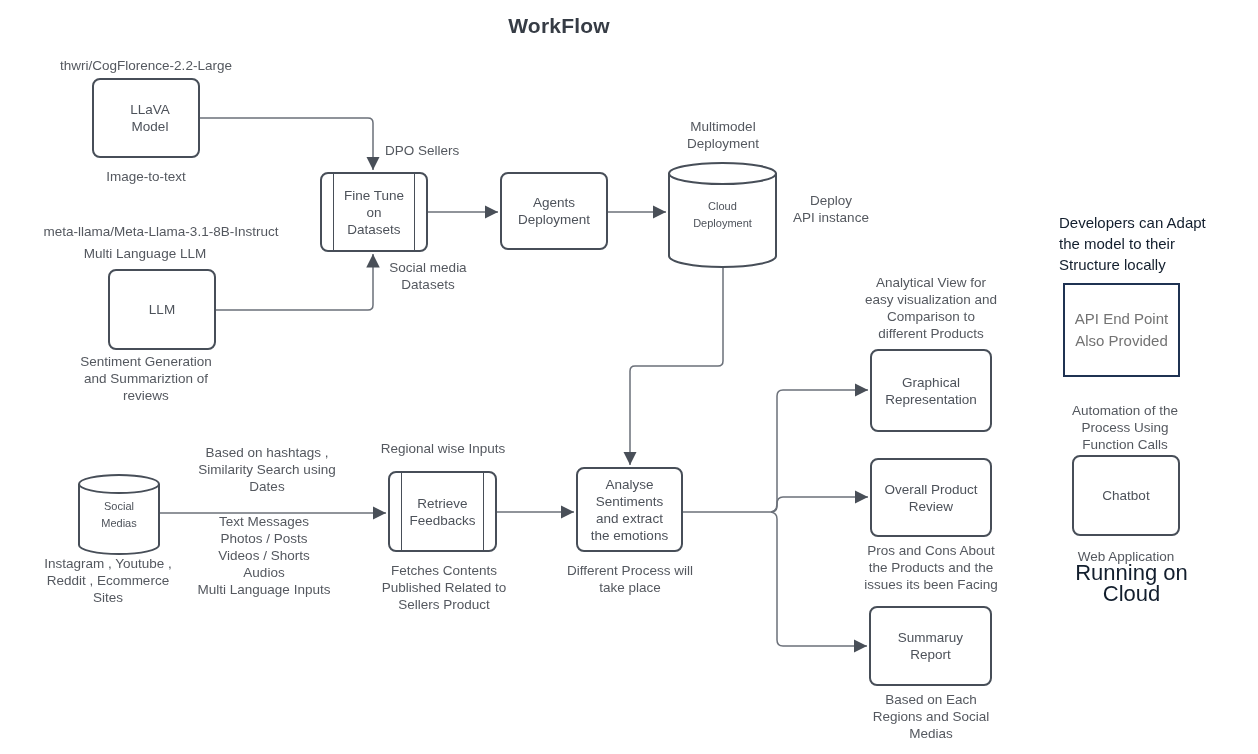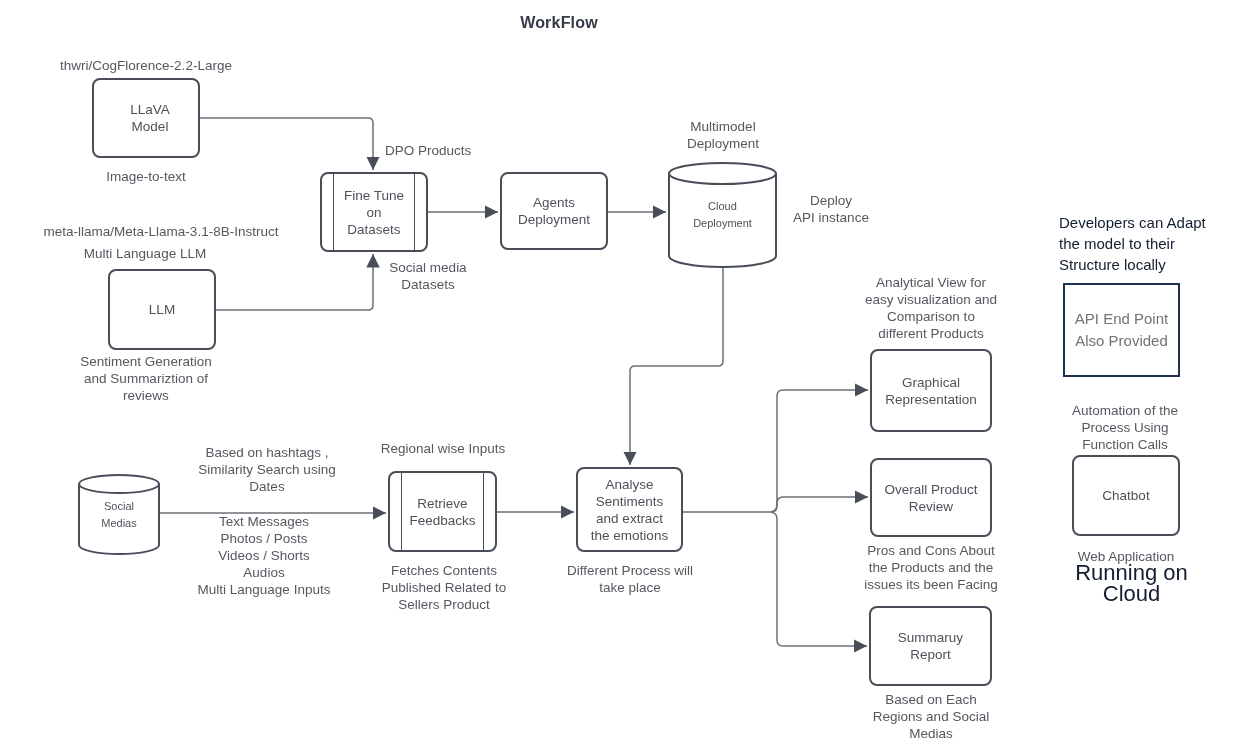--- a/index.html
+++ b/index.html
@@ -3,21 +3,21 @@
 <meta charset="utf-8">
 <style>
   html,body{margin:0;padding:0;background:#ffffff;}
   #canvas{
     position:relative;width:1258px;height:754px;background:#ffffff;overflow:hidden;
     font-family:"Liberation Sans", sans-serif;
   }
   #wires{position:absolute;left:0;top:0;width:1258px;height:754px;}
   .title{
     position:absolute;left:0;top:14px;width:1118px;text-align:center;
-    font-size:16px;font-weight:bold;color:#363c45;letter-spacing:.2px;
+    font-size:21px;font-weight:bold;color:#363c45;letter-spacing:.2px;
   }
   .node{
     position:absolute;box-sizing:border-box;background:#ffffff;
     border:2px solid #474e58;border-radius:8px;
     display:flex;align-items:center;justify-content:center;
   }
   .node .lbl{
     white-space:pre-line;text-align:center;color:#4d525a;
     font-size:13.5px;line-height:17px;
   }
@@ -151,27 +151,30 @@
     <span class="lbl">Chatbot</span>
   </div>
 
   <div class="ann" style="left:26px;top:57px;width:240px;">thwri/CogFlorence-2.2-Large</div>
   <div class="ann" style="left:66px;top:168px;width:160px;">Image-to-text</div>
   <div class="ann" style="left:16px;top:223px;width:290px;">meta-llama/Meta-Llama-3.1-8B-Instruct</div>
   <div class="ann" style="left:45px;top:245px;width:200px;">Multi Language LLM</div>
   <div class="ann" style="left:46px;top:353px;width:200px;">Sentiment Generation
 and Summariztion of
 reviews</div>
-  <div class="ann left" style="left:385px;top:142px;width:120px;">DPO Products</div>
+  <div class="ann left" style="left:385px;top:142px;width:120px;">DPO Sellers</div>
   <div class="ann" style="left:358px;top:259px;width:140px;">Social media
 Datasets</div>
   <div class="ann" style="left:653px;top:118px;width:140px;">Multimodel
 Deployment</div>
   <div class="ann" style="left:771px;top:192px;width:120px;">Deploy
 API instance</div>
+  <div class="ann" style="left:18px;top:555px;width:180px;">Instagram , Youtube ,
+Reddit , Ecommerce
+Sites</div>
   <div class="ann" style="left:177px;top:444px;width:180px;">Based on hashtags ,
 Similarity Search using
 Dates</div>
   <div class="ann" style="left:174px;top:513px;width:180px;">Text Messages
 Photos / Posts
 Videos / Shorts
 Audios
 Multi Language Inputs</div>
   <div class="ann" style="left:353px;top:440px;width:180px;">Regional wise Inputs</div>
   <div class="ann" style="left:354px;top:562px;width:180px;">Fetches Contents

